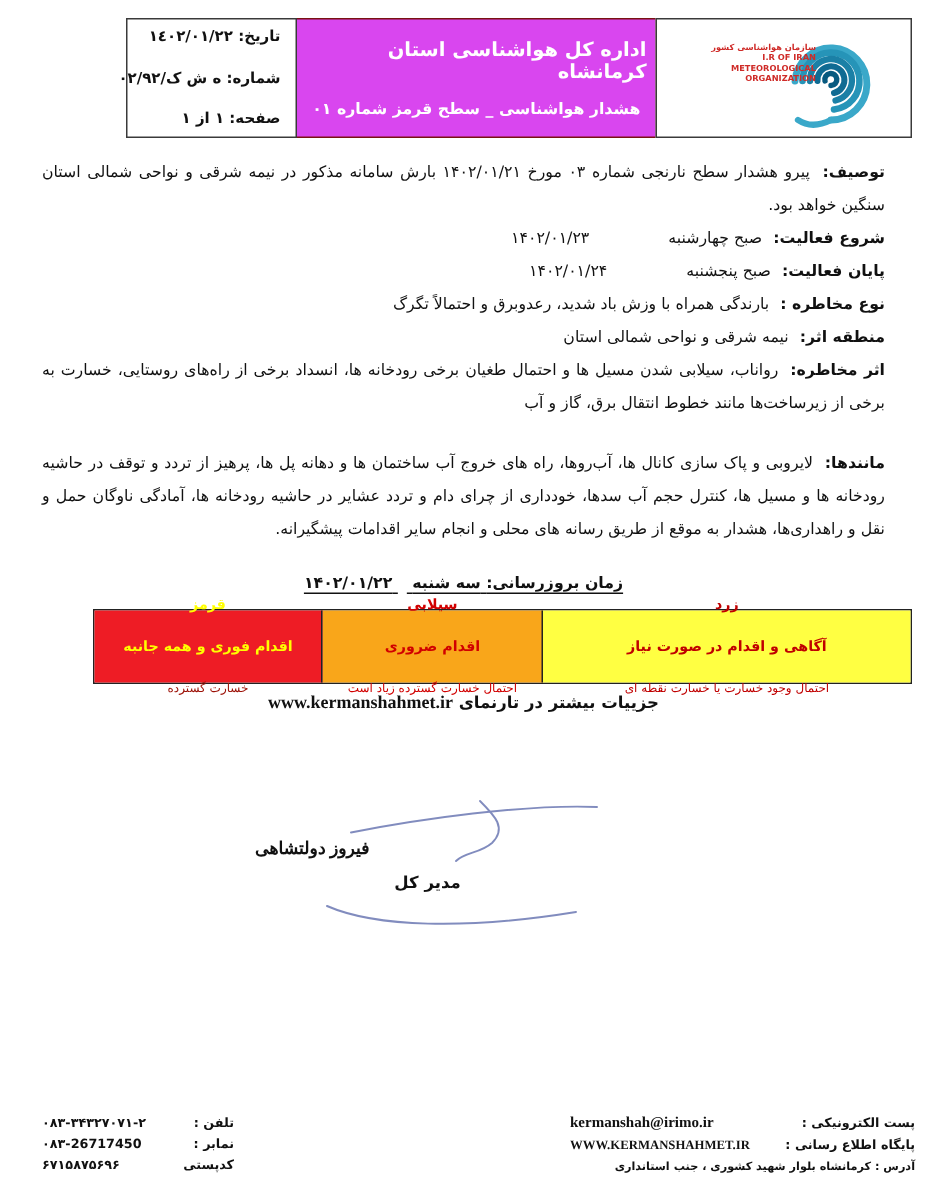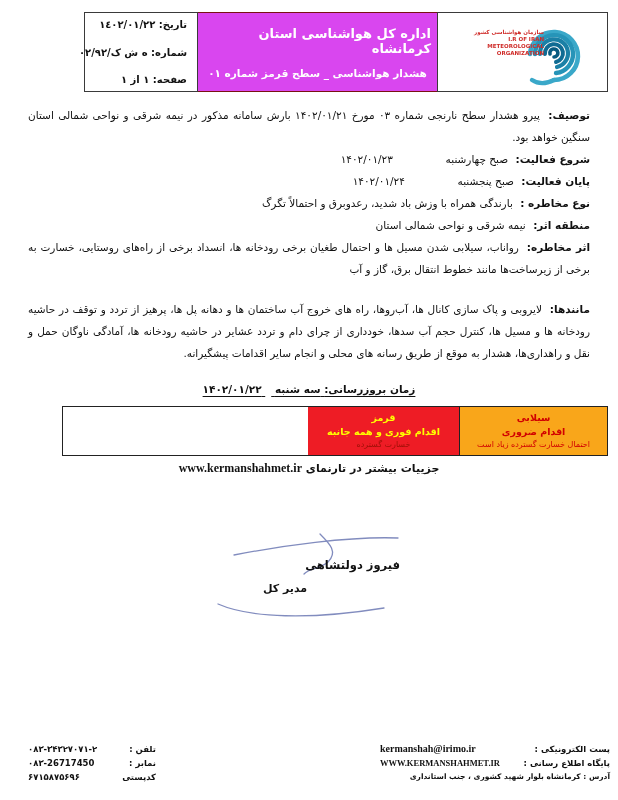--- a/index.html
+++ b/index.html
@@ -54,32 +54,32 @@
   }
   
   .level-table{
     margin:6px 10px 0 62px;
     display:flex;height:50px;
     border:1px solid #222;box-sizing:border-box;
   }
   .level-cell{
     box-sizing:border-box;text-align:center;
     display:flex;flex-direction:column;justify-content:center;
-    padding:2px 4px;gap:1px;
+    padding:2px 4px;gap:15px;
   }
   .level-cell+.level-cell{border-right:1px solid #222;}
   .lvl-name{font-size:9.5px;font-weight:bold;line-height:13px;}
   .lvl-action{font-size:9.5px;font-weight:bold;line-height:13px;}
   .lvl-damage{font-size:8px;line-height:12px;}
   .website-line{margin-top:5px;text-align:center;font-weight:bold;font-size:11px;}
   .website-line .url{font-family:"Liberation Serif","DejaVu Serif",serif;font-size:12px;}
   
   .sig-wrap{position:relative;width:230px;height:105px;margin:48px 218px 0 170px;}
   .sig-svg{position:absolute;top:0;left:0;}
-  .sig-name{position:absolute;top:34px;width:100%;text-align:right;font-size:11.5px;font-weight:bold;}
+  .sig-name{position:absolute;top:34px;width:100%;text-align:left;font-size:11.5px;font-weight:bold;font-family:Liberation Serif, serif;}
   .sig-title{position:absolute;top:58px;width:100%;text-align:center;font-size:11px;font-weight:bold;}
   
   .footer{position:absolute;top:742px;left:0;right:0;height:52px;font-size:8.5px;}
   .footer-right{position:absolute;right:8px;width:230px;}
   .footer-left{position:absolute;left:28px;width:128px;}
   .f-row{display:flex;justify-content:space-between;align-items:baseline;line-height:14px;white-space:nowrap;}
   .f-label{font-weight:bold;}
   .f-email{font-family:"Liberation Serif","DejaVu Serif",serif;font-weight:bold;font-size:10px;direction:ltr;}
   .f-site{font-family:"Liberation Serif","DejaVu Serif",serif;font-weight:bold;font-size:8.5px;direction:ltr;}
   .f-addr{font-size:7.5px;font-weight:bold;line-height:13px;text-align:right;}
@@ -176,20 +176,25 @@
     <div class="update-line">
       <span>زمان بروزرسانی:</span>
       <span>سه شنبه</span>
       <span style="display:inline-block;width:6px"></span>
       <span>۱۴۰۲/۰۱/۲۲</span>
     </div>
   </div>
 
   <div class="level-table">
 
+    <div class="level-cell" style="width: 45%; background: rgb(255, 255, 66); color: rgb(192, 0, 0);">
+      <div class="lvl-name">زرد</div>
+      <div class="lvl-action">آگاهی و اقدام در صورت نیاز</div>
+      <div class="lvl-damage">احتمال وجود خسارت یا خسارت نقطه ای</div>
+    </div>
 
     <div class="level-cell" style="width: 27%; background: rgb(249, 166, 26); color: rgb(209, 0, 0);">
       <div class="lvl-name">سیلابی</div>
       <div class="lvl-action">اقدام ضروری</div>
       <div class="lvl-damage">احتمال خسارت گسترده زیاد است</div>
     </div>
 
     <div class="level-cell" style="width: 28%; background: rgb(238, 28, 37); color: rgb(255, 255, 0);">
       <div class="lvl-name">قرمز</div>
       <div class="lvl-action">اقدام فوری و همه جانبه</div>

